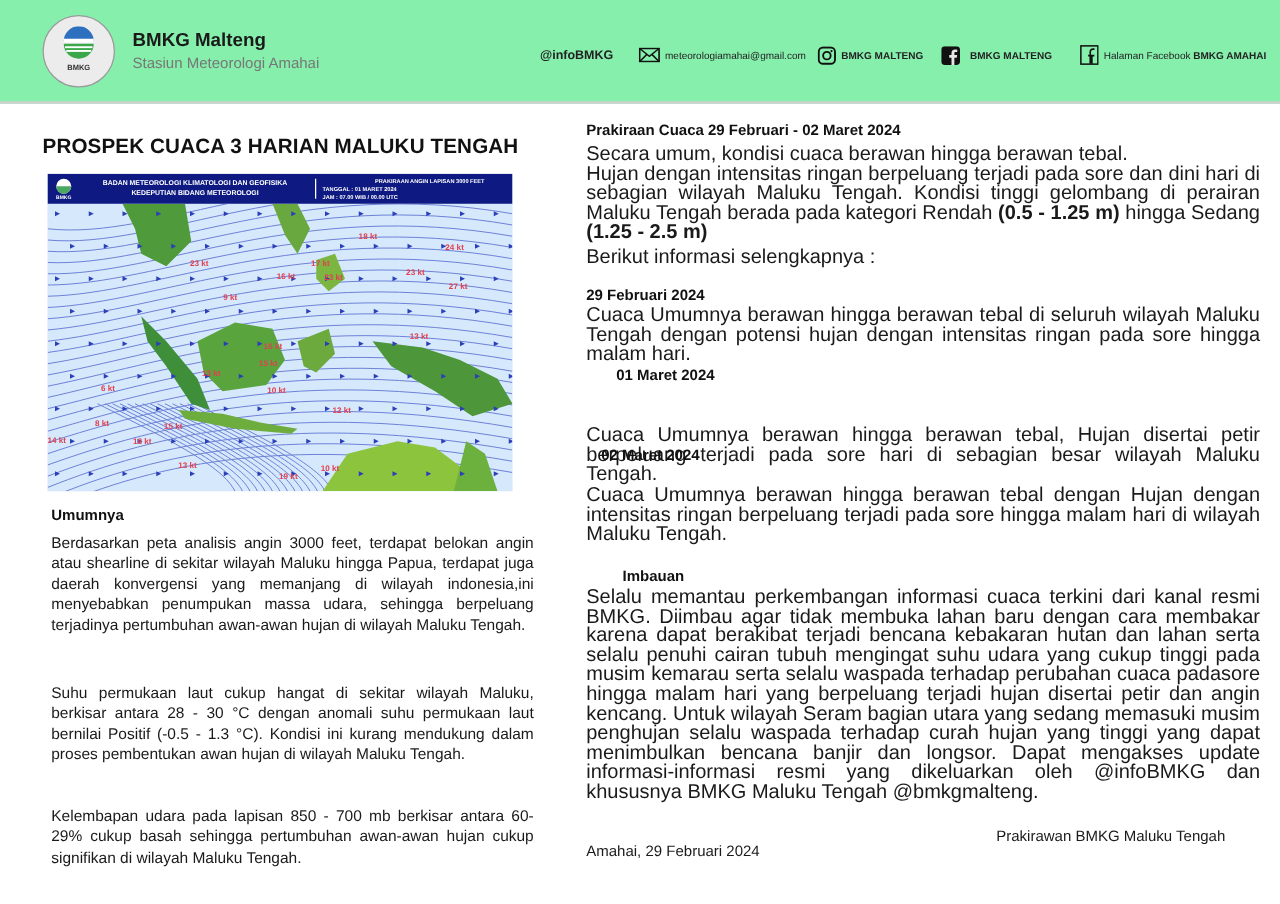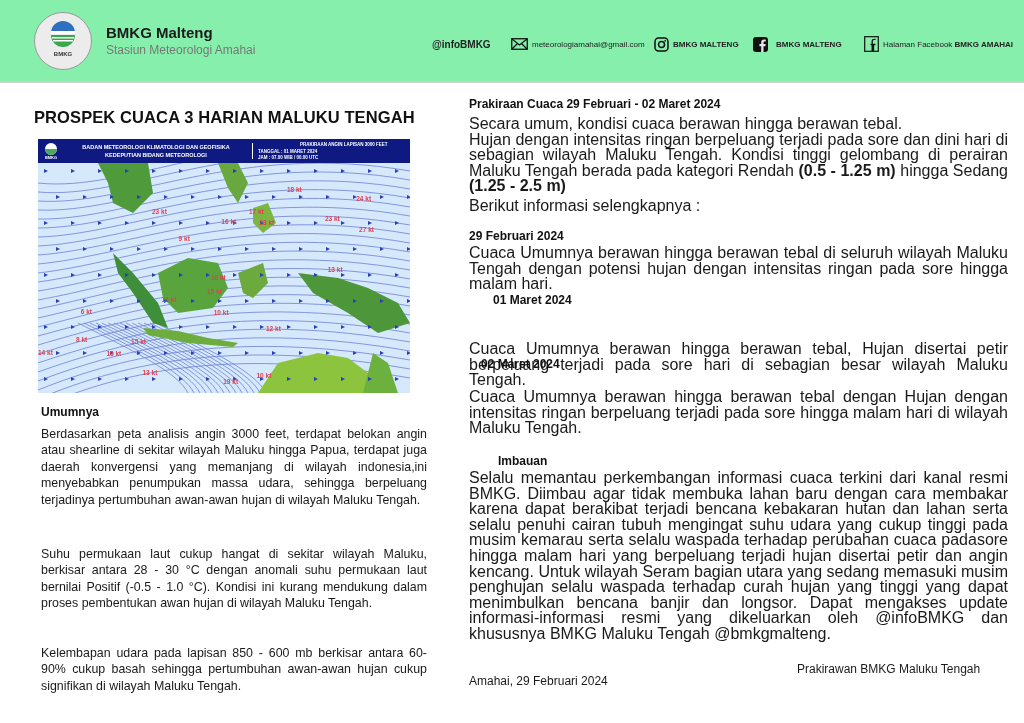--- a/index.html
+++ b/index.html
@@ -309,22 +309,22 @@
       <span class="wlabel" style="left: 68.4px; top: 210.76px;">18 kt</span>
       <span class="wlabel" style="left: 104.5px; top: 229.9px;">13 kt</span>
       <span class="wlabel" style="left: 218.5px; top: 232.8px;">10 kt</span>
       <span class="wlabel" style="left: 185.25px; top: 238.6px;">19 kt</span>
       <span class="wlabel" style="left: 0px; top: 209.6px;">14 kt</span>
     </div>
 </div>
 
 <div class="sec-h" style="left:41px; top:405px;">Umumnya</div>
 <div class="para l-para" style="top:426px;">Berdasarkan peta analisis angin 3000 feet, terdapat belokan angin atau shearline di sekitar wilayah Maluku hingga Papua, terdapat juga daerah konvergensi yang memanjang di wilayah indonesia,ini menyebabkan penumpukan massa udara, sehingga  berpeluang terjadinya pertumbuhan awan-awan hujan di wilayah  Maluku Tengah.</div>
-<div class="para l-para" style="top:546px;">Suhu permukaan laut cukup hangat di sekitar wilayah Maluku, berkisar antara 28 - 30 °C dengan anomali suhu permukaan laut bernilai Positif (-0.5 - 1.0 °C). Kondisi ini kurang mendukung dalam proses pembentukan awan hujan di wilayah Maluku Tengah.</div>
-<div class="para l-para" style="top:645px;">Kelembapan udara pada lapisan 850 - 600 mb berkisar antara 60-90% cukup basah sehingga pertumbuhan awan-awan hujan cukup signifikan di wilayah Maluku Tengah.</div>
+<div class="para l-para" style="top:546px;">Suhu permukaan laut cukup hangat di sekitar wilayah Maluku, berkisar antara 28 - 30 °C dengan anomali suhu permukaan laut bernilai Positif (-0.5 - 1.3 °C). Kondisi ini kurang mendukung dalam proses pembentukan awan hujan di wilayah Maluku Tengah.</div>
+<div class="para l-para" style="top:645px;">Kelembapan udara pada lapisan 850 - 700 mb berkisar antara 60-29% cukup basah sehingga pertumbuhan awan-awan hujan cukup signifikan di wilayah Maluku Tengah.</div>
 
 <div class="sec-h" style="left:469px; top:97px;">Prakiraan Cuaca 29 Februari - 02 Maret 2024</div>
 <div class="para r-para" style="top:116px;">
   <span>Secara umum, kondisi cuaca berawan hingga berawan tebal.</span><br>
   <span>Hujan dengan intensitas ringan berpeluang terjadi pada sore dan dini hari di sebagian wilayah Maluku Tengah. Kondisi tinggi gelombang di perairan Maluku Tengah berada pada kategori Rendah </span><b>(0.5 - 1.25 m)</b><span> hingga Sedang </span><b>(1.25 - 2.5 m)</b>
 </div>
 
 <div class="para r-para" style="top:198px;">Berikut informasi selengkapnya :</div>
 
 <div class="sec-h" style="left:469px; top:229px;">29 Februari 2024</div>

